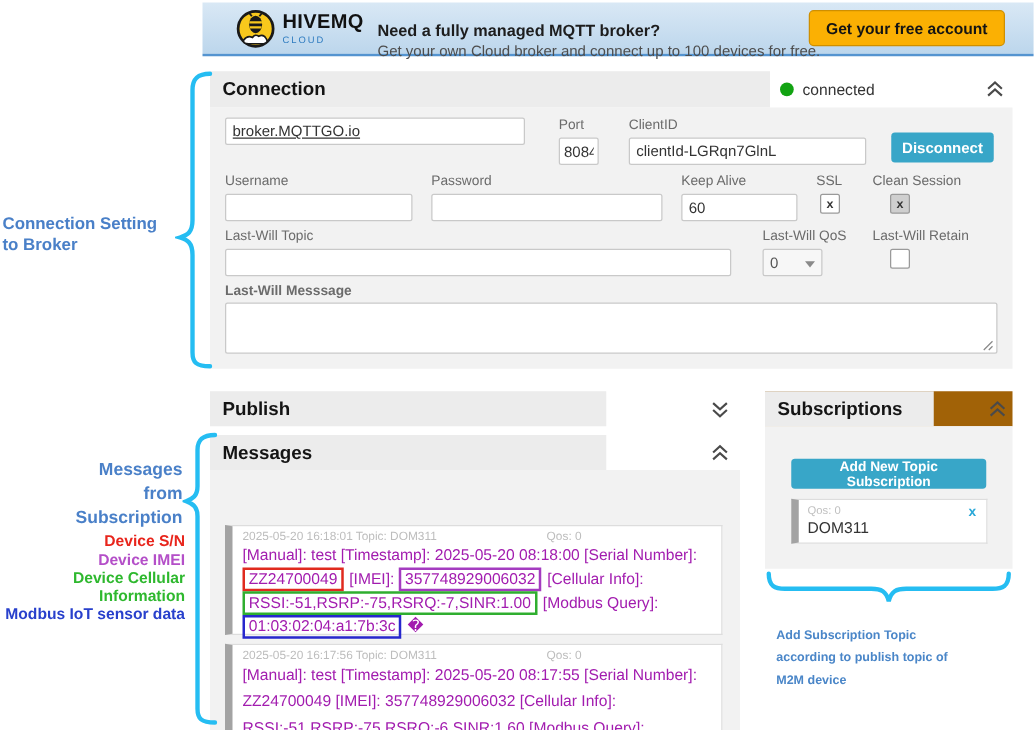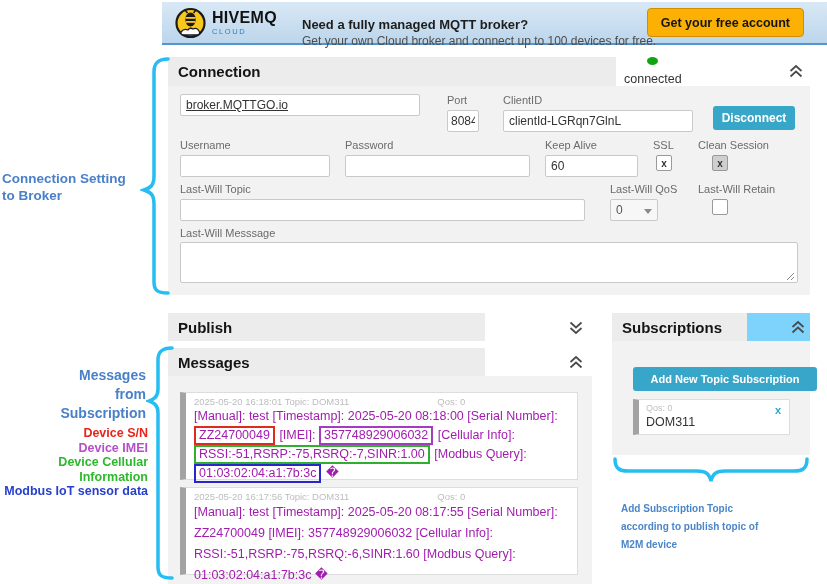--- a/index.html
+++ b/index.html
@@ -3,42 +3,42 @@
 <meta charset="utf-8">
 <style>
   html,body{margin:0;padding:0;background:#fff;}
   .stage{position:relative;width:827px;height:584px;overflow:hidden;background:#fff;
          font-family:"Liberation Sans","DejaVu Sans",sans-serif;}
 
   
   .banner{position:absolute;left:162px;top:2px;width:666px;height:41px;
           background:linear-gradient(#d9e8f5,#bcd6ec);
           border-bottom:2px solid #5494d0;}
-  .logo{position:absolute;left:12px;top:4px;display:flex;align-items:center;gap:5px;}
+  .logo{position:absolute;left:26px;top:4px;display:flex;align-items:center;gap:5px;}
   .logo-words{display:flex;flex-direction:column;line-height:1;}
   .logo-brand{font-size:16px;font-weight:800;color:#111;letter-spacing:.3px;}
   .logo-sub{font-size:7.5px;font-weight:400;color:#2f7cc0;letter-spacing:1.6px;margin-top:2px;}
   .banner-copy{position:absolute;left:140px;top:15px;}
   .banner-headline{font-size:13px;font-weight:700;color:#1d1d1d;}
   .banner-subheadline{font-size:12px;color:#4d4d4d;margin-top:2px;}
   .banner-cta{position:absolute;right:24px;top:6px;height:29px;padding:0 13px;
               background:#fbb003;border:1px solid #cf8f00;border-radius:4px;
               font-family:inherit;font-size:12.5px;font-weight:700;color:#141414;cursor:pointer;}
 
   
   .sec-titlebar{position:absolute;left:0;top:0;height:28px;background:#ececec;
                 display:flex;align-items:center;padding-left:10px;box-sizing:border-box;}
   .sec-title{font-size:15px;font-weight:700;color:#141414;}
   .chev{position:absolute;top:7px;}
   .body-gray{position:absolute;background:#f2f2f2;}
 
   
   .conn-head{position:absolute;left:168px;top:57px;width:642px;height:29px;background:#fff;}
   .conn-head .sec-titlebar{width:448px;height:29px;}
-  .conn-status{position:absolute;left:452px;top:0;height:29px;display:flex;align-items:center;gap:7px;padding-left:4px;flex-direction:column;}
+  .conn-status{position:absolute;left:452px;top:0;height:29px;display:flex;align-items:center;gap:7px;padding-left:4px;}
   .dot{width:11px;height:11px;border-radius:50%;background:#12a312;}
   .conn-status span{font-size:12.5px;color:#333;}
   .conn-body{left:168px;top:86px;width:642px;height:209px;}
   .fld{position:absolute;}
   .fld-label{font-size:11px;color:#6b6b6b;margin-bottom:4px;white-space:nowrap;}
   .tin{height:22px;border:1px solid #c9c9c9;border-radius:2px;background:#fff;
        font-family:inherit;font-size:12px;color:#333;padding:0 5px;box-sizing:border-box;display:block;}
   .btn-teal{background:#38a6c8;border:none;border-radius:3px;color:#fff;
             font-family:inherit;font-weight:700;cursor:pointer;}
   .cb{width:14px;height:14px;border:1px solid #9a9a9a;background:#fff;border-radius:2px;
@@ -52,36 +52,36 @@
       background:#fff;resize:none;font-family:inherit;font-size:12px;color:#333;box-sizing:border-box;}
   .ta-grip{position:absolute;left:618px;top:186px;pointer-events:none;}
 
   
   .pub-head{position:absolute;left:168px;top:313px;width:424px;height:28px;background:#fff;}
   .pub-head .sec-titlebar{width:317px;height:28px;}
   .msg-head{position:absolute;left:168px;top:348px;width:424px;height:28px;background:#fff;}
   .msg-head .sec-titlebar{width:317px;height:28px;}
   .msg-body{left:168px;top:376px;width:424px;height:208px;}
   .mcard{position:absolute;left:12px;width:398px;height:88px;background:#fff;
-         border:1px solid #ddd;border-left:6px solid #a3a3a3;box-sizing:border-box;padding:3px 8px;}
+         border:1px solid #ddd;border-left:6px solid #a3a3a3;box-sizing:border-box;padding:3px 8px;margin-top:28px;}
   .meta{font-size:9.5px;color:#bdbdbd;white-space:nowrap;}
   .meta .m-ts{display:inline-block;width:88px;}
   .meta .m-topic{display:inline-block;width:150px;}
   .mtext{font-size:12.5px;color:#a21caf;line-height:19px;white-space:nowrap;}
   .hl{display:inline-block;line-height:15px;padding:0 3px;border:2px solid transparent;margin-right:1px;}
   .hl-red{border-color:#e02a1e;}
   .hl-purple{border-color:#a43cc0;}
   .hl-green{border-color:#2fae2f;}
   .hl-blue{border-color:#2727cd;}
 
   
-  .sub-head{position:absolute;left:612px;top:313px;width:198px;height:28px;background:#7dd3fc;}
+  .sub-head{position:absolute;left:612px;top:313px;width:198px;height:28px;background:#a16207;}
   .sub-head .sec-titlebar{width:135px;height:28px;}
   .sub-body{left:612px;top:341px;width:198px;height:114px;}
-  .sub-add{position:absolute;left:21px;top:26px;width:184px;height:24px;font-size:11px;}
+  .sub-add{position:absolute;left:21px;top:26px;width:156px;height:24px;font-size:11px;}
   .sub-card{position:absolute;left:21px;top:58px;width:157px;height:36px;background:#fff;
             border:1px solid #ddd;border-left:6px solid #a3a3a3;box-sizing:border-box;padding:3px 7px;}
   .sub-qos{font-size:9px;color:#c0c0c0;}
   .sub-topic{font-size:12.5px;color:#333;margin-top:2px;}
   .sub-x{position:absolute;right:8px;top:4px;font-size:11px;font-weight:700;color:#29a8d8;cursor:pointer;}
 
   
   .ann{position:absolute;white-space:pre-line;font-weight:700;}
   .ann-conn{left:2px;top:170px;width:142px;font-size:13.5px;line-height:17px;color:#4a80c8;}
   .ann-msg{left:0;top:366px;width:146px;text-align:right;font-size:14px;line-height:19px;color:#4a80c8;}
@@ -185,21 +185,21 @@
       <div class="sel">
         <span>0</span>
         <span class="caret"></span>
       </div>
     </div>
     <div class="fld" style="left:530px;top:97px;">
       <div class="fld-label">Last-Will Retain</div>
       <div class="cb" style="margin-left:14px;"></div>
     </div>
 
-    <div class="fld" style="left:12px;top:141px;">
+    <div class="fld" style="left:12px;top:141px;font-weight:bold;">
       <div class="fld-label">Last-Will Messsage</div>
     </div>
     <textarea class="ta" style=""></textarea>
     <svg class="ta-grip" width="9" height="9" viewBox="0 0 9 9">
       <path d="M8 1 L1 8 M8 5 L5 8" stroke="#8a8a8a" stroke-width="1" fill="none"></path>
     </svg>
   </div>
 
   <div class="pub-head">
     <div class="sec-titlebar">

